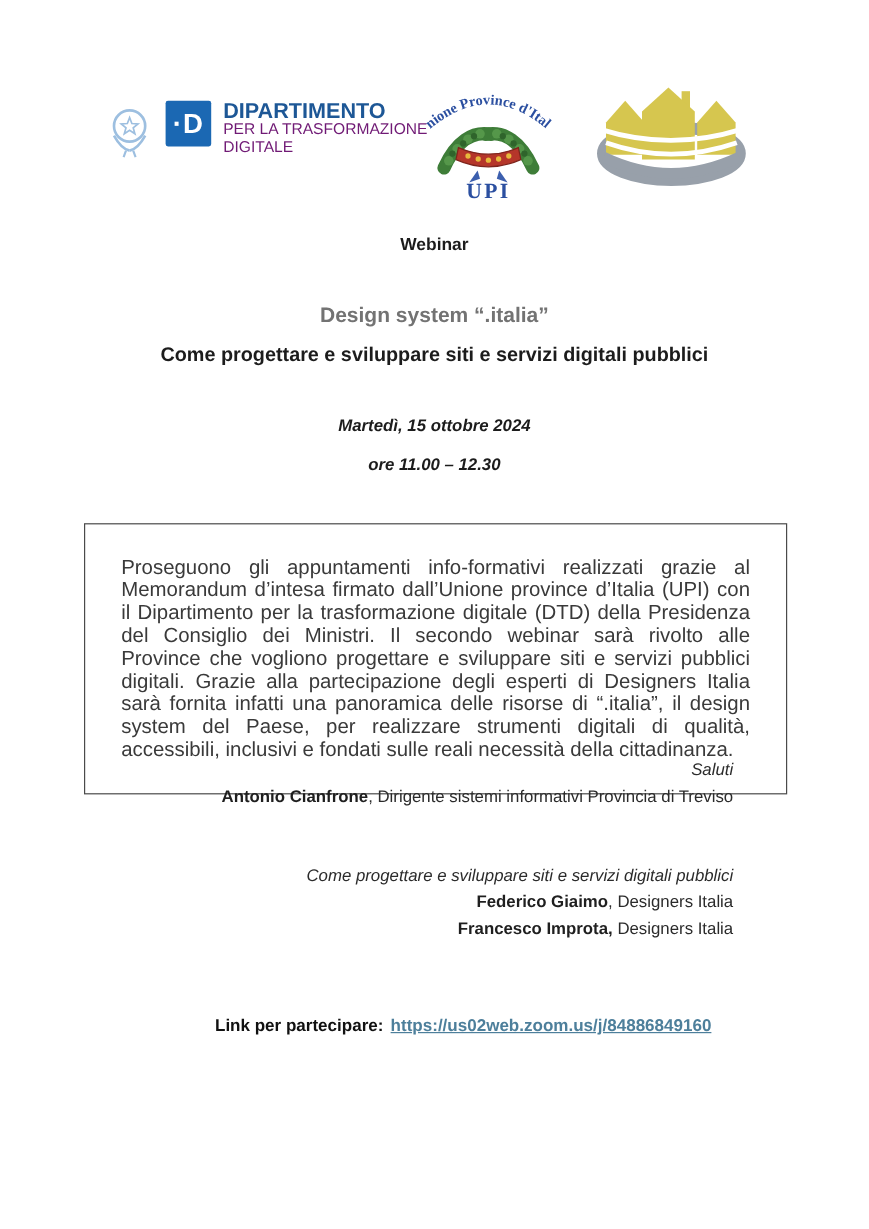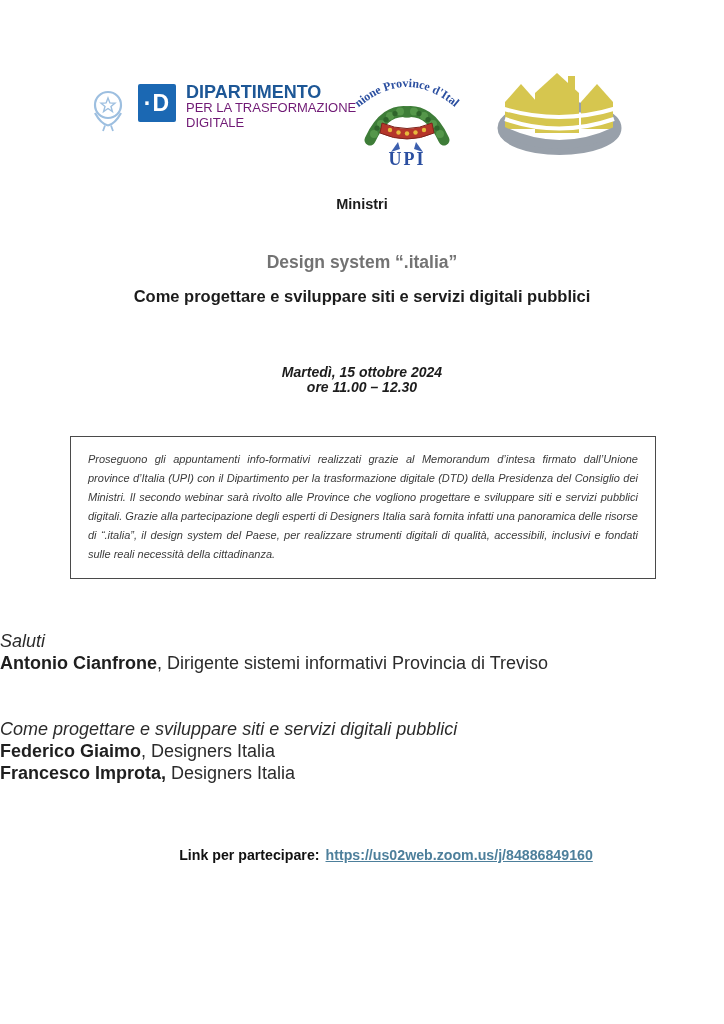--- a/index.html
+++ b/index.html
@@ -21,32 +21,32 @@
 
   
   .kicker{position:absolute;top:196px;left:0;width:724px;text-align:center;
           font-size:14.5px;font-weight:bold;color:#1c1c1c;}
   .title{position:absolute;top:252px;left:0;width:724px;text-align:center;
          font-size:17.5px;font-weight:bold;margin:0;color:#737373;}
   .subtitle{position:absolute;top:287px;left:0;width:724px;text-align:center;
             font-size:16.5px;font-weight:bold;margin:0;color:#1c1c1c;}
   .date,.time{position:absolute;left:0;width:724px;text-align:center;
               font-size:14px;font-weight:bold;font-style:italic;color:#1c1c1c;}
-  .date{top:346px;margin-top:18px;}
+  .date{top:346px;}
   .time{top:379px;}
 
   
   .desc-box{position:absolute;top:436px;left:70px;width:586px;box-sizing:border-box;
             border:1.5px solid #4a4a4a;padding:9px 13px 10px 13px;background:#ffffff;}
-  .desc-box p{margin:4px;font-style:italic;font-size:11px;line-height:19px;
+  .desc-box p{margin:17px;font-size:17px;line-height:19px;
               text-align:justify;color:#3a3a3a;}
 
   
-  .agenda1,.agenda2{position:absolute;left:0;width:611px;text-align:left;
-                    font-size:18px;line-height:22px;color:#2b2b2b;}
+  .agenda1,.agenda2{position:absolute;left:0;width:611px;text-align:right;
+                    font-size:14px;line-height:22px;color:#2b2b2b;}
   .agenda1{top:630px;}
   .agenda2{top:718px;}
   .agenda-italic{font-style:italic;}
   .agenda1 b,.agenda2 b{color:#1f1f1f;}
 
   
   .linkline{position:absolute;top:847px;left:0;width:724px;text-align:center;
             font-size:14.2px;font-weight:bold;color:#111111;padding-left:24px;}
   .linkline a{color:#4d7f9b;text-decoration:underline;margin-left:6px;}
 </style>
@@ -133,21 +133,21 @@
         </g>
         <g fill="none" stroke="#ffffff" stroke-width="4">
           <path d="M4,42 Q62,60 120,42"></path>
           <path d="M8,53 Q62,72 117,53"></path>
         </g>
         <path d="M6,65 Q62,92 119,65" fill="none" stroke="#98a0aa" stroke-width="9"></path>
       </svg>
     </div>
   </div>
 
-  <div class="kicker">Ministri</div>
+  <div class="kicker">Webinar</div>
   <h1 class="title">Design system “.italia”</h1>
   <h2 class="subtitle">Come progettare e sviluppare siti e servizi digitali pubblici</h2>
   <div class="date">Martedì, 15 ottobre 2024</div>
   <div class="time">ore 11.00 – 12.30</div>
 
   <div class="desc-box">
     <p>Proseguono gli appuntamenti info-formativi realizzati grazie al Memorandum d’intesa firmato dall’Unione province d’Italia (UPI) con il Dipartimento per la trasformazione digitale (DTD) della Presidenza del Consiglio dei Ministri. Il secondo webinar sarà rivolto alle Province che vogliono progettare e sviluppare siti e servizi pubblici digitali. Grazie alla partecipazione degli esperti di Designers Italia sarà fornita infatti una panoramica delle risorse di “.italia”, il design system del Paese, per realizzare strumenti digitali di qualità, accessibili, inclusivi e fondati sulle reali necessità della cittadinanza.</p>
   </div>
 
   <div class="agenda1">

